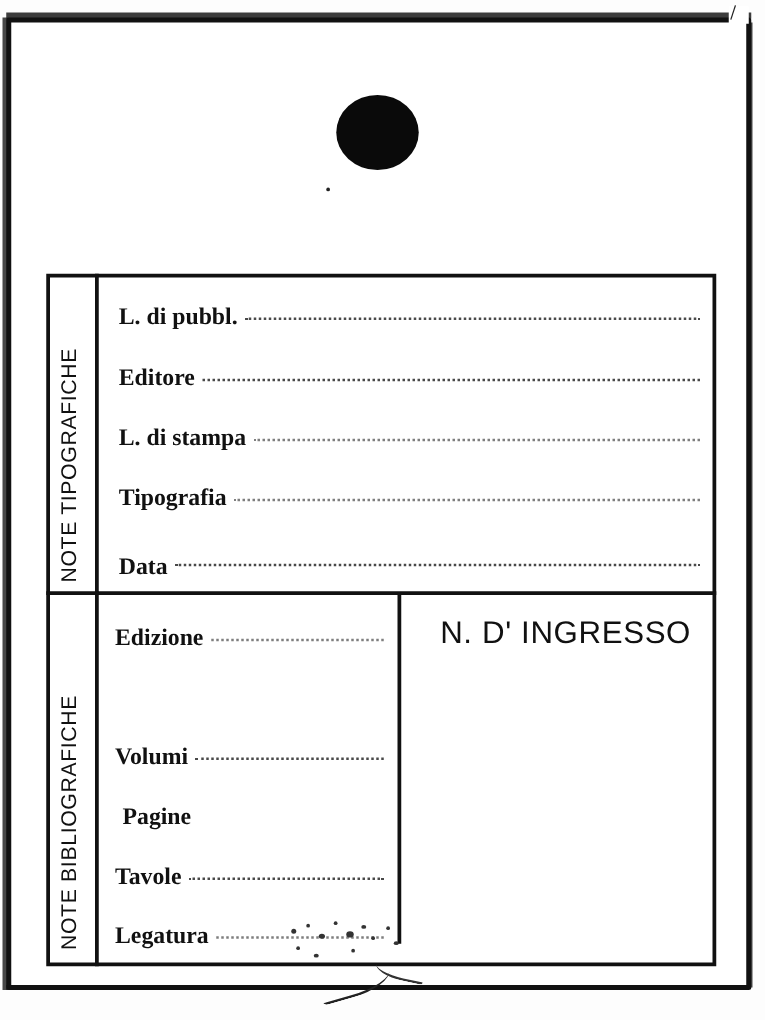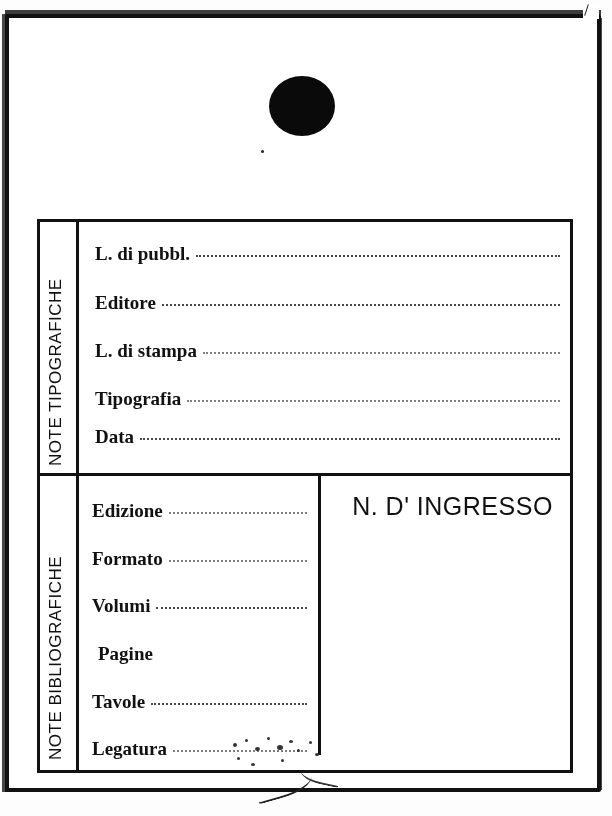--- a/index.html
+++ b/index.html
@@ -189,21 +189,21 @@
   .dots.sparse {
     border-bottom-style: dotted;
     opacity: .6;
   }
 
   
   #row-pubbl   { left: 95px; top: 243px; width: 465px; }
   #row-editore { left: 95px; top: 292px; width: 465px; }
   #row-stampa  { left: 95px; top: 340px; width: 465px; }
   #row-tipo    { left: 95px; top: 388px; width: 465px; }
-  #row-data    { left: 95px; top: 426px; width: 465px; }
+  #row-data    { left: 95px; top: 443px; width: 465px; align-items: center; }
 
   
   #row-edizione { left: 92px; top: 500px; width: 215px; }
   #row-formato  { left: 92px; top: 548px; width: 215px; }
   #row-volumi   { left: 92px; top: 595px; width: 215px; }
   #row-pagine   { left: 92px; top: 643px; width: 215px; flex-direction: column; }
   #row-tavole   { left: 92px; top: 691px; width: 215px; }
   #row-legatura { left: 92px; top: 738px; width: 215px; }
 
   #ingresso-title {
@@ -295,24 +295,20 @@
     <span class="field-label">L. di stampa</span>
     <span class="dots sparse"></span>
   </div>
   <div class="field-row" id="row-data">
     <span class="field-label">Data</span>
     <span class="dots"></span>
   </div>
 
   <div class="field-row" id="row-edizione">
     <span class="field-label">Edizione</span>
-    <span class="dots sparse"></span>
-  </div>
-  <div class="field-row" id="row-formato">
-    <span class="field-label">Formato</span>
     <span class="dots sparse"></span>
   </div>
   <div class="field-row" id="row-volumi">
     <span class="field-label">Volumi</span>
     <span class="dots"></span>
   </div>
   <div class="field-row" id="row-pagine">
     <span class="field-label">Pagine</span>
     <span class="dots sparse"></span>
   </div>

